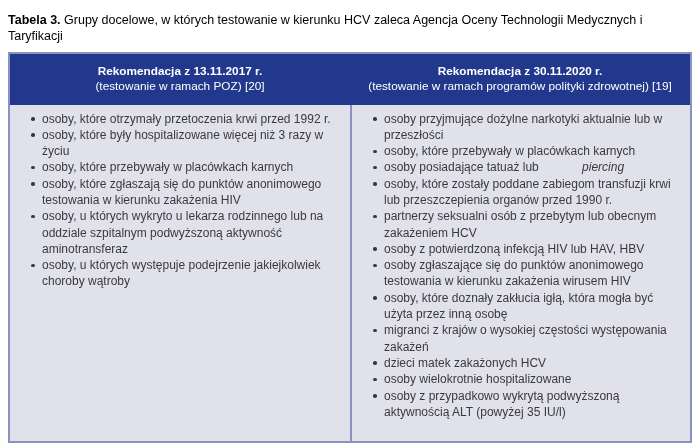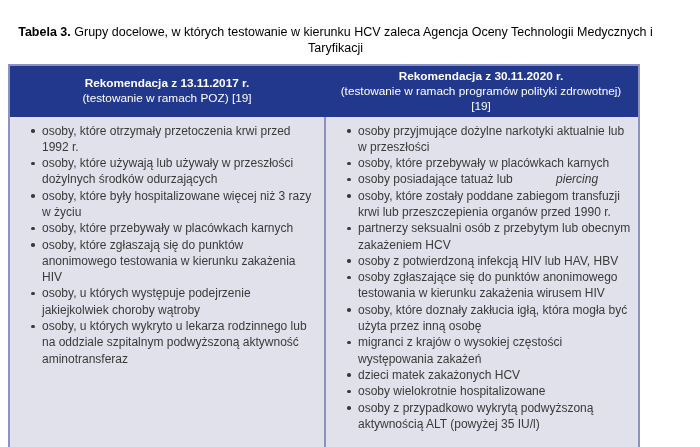--- a/index.html
+++ b/index.html
@@ -18,32 +18,31 @@
   }
   body {
     width: 700px;
     height: 447px;
     overflow: hidden;
   }
   .page {
     padding: 6px 8px 0 8px;
   }
   .caption {
-    margin: 18px 0 7px 0;
+    margin: 6px 0 7px 0;
     font-size: 12.5px;
     line-height: 1.3;
     color: #000000;
     max-width: 655px;
-    text-align: center;
   }
   .caption .caption-label {
     font-weight: bold;
   }
   .hcv-table {
-    width: 632px;
+    width: 684px;
     border: 2px solid var(--border);
   }
   .thead {
     display: flex;
     background: var(--header_bg);
     color: var(--header_text);
     text-align: center;
   }
   .th {
     flex: 1 1 50%;
@@ -102,38 +101,37 @@
 
 <div class="page">
 
   <p class="caption"><span class="caption-label">Tabela 3.</span><span> Grupy docelowe, w których testowanie w kierunku HCV zaleca Agencja Oceny Technologii Medycznych i Taryfikacji</span></p>
 
   <div class="hcv-table">
 
     <div class="thead">
       <div class="th">
         <div class="th-title">Rekomendacja z 13.11.2017 r.</div>
-        <div class="th-sub">(testowanie w ramach POZ) [19]</div>
+        <div class="th-sub">(testowanie w ramach POZ) [20]</div>
       </div>
       <div class="th">
         <div class="th-title">Rekomendacja z 30.11.2020 r.</div>
         <div class="th-sub">(testowanie w ramach programów polityki zdrowotnej) [19]</div>
       </div>
     </div>
 
     <div class="tbody">
       <div class="td">
         <ul class="items">
             <li>osoby, które otrzymały przetoczenia krwi przed 1992 r.</li>
-            <li>osoby, które używają lub używały w przeszłości dożylnych środków odurzających</li>
             <li>osoby, które były hospitalizowane więcej niż 3 razy w życiu</li>
             <li>osoby, które przebywały w placówkach karnych</li>
             <li>osoby, które zgłaszają się do punktów anonimowego testowania w kierunku zakażenia HIV</li>
+            <li>osoby, u których wykryto u lekarza rodzinnego lub na oddziale szpitalnym podwyższoną aktywność aminotransferaz</li>
             <li>osoby, u których występuje podejrzenie jakiejkolwiek choroby wątroby</li>
-            <li>osoby, u których wykryto u lekarza rodzinnego lub na oddziale szpitalnym podwyższoną aktywność aminotransferaz</li>
           </ul>
       </div>
       <div class="td td-right">
         <ul class="items">
             <li>osoby przyjmujące dożylne narkotyki aktualnie lub w przeszłości</li>
             <li>osoby, które przebywały w placówkach karnych</li>
             <li>osoby posiadające tatuaż lub <em>piercing</em></li>
             <li>osoby, które zostały poddane zabiegom transfuzji krwi lub przeszczepienia organów przed 1990 r.</li>
             <li>partnerzy seksualni osób z przebytym lub obecnym zakażeniem HCV</li>
             <li>osoby z potwierdzoną infekcją HIV lub HAV, HBV</li>

